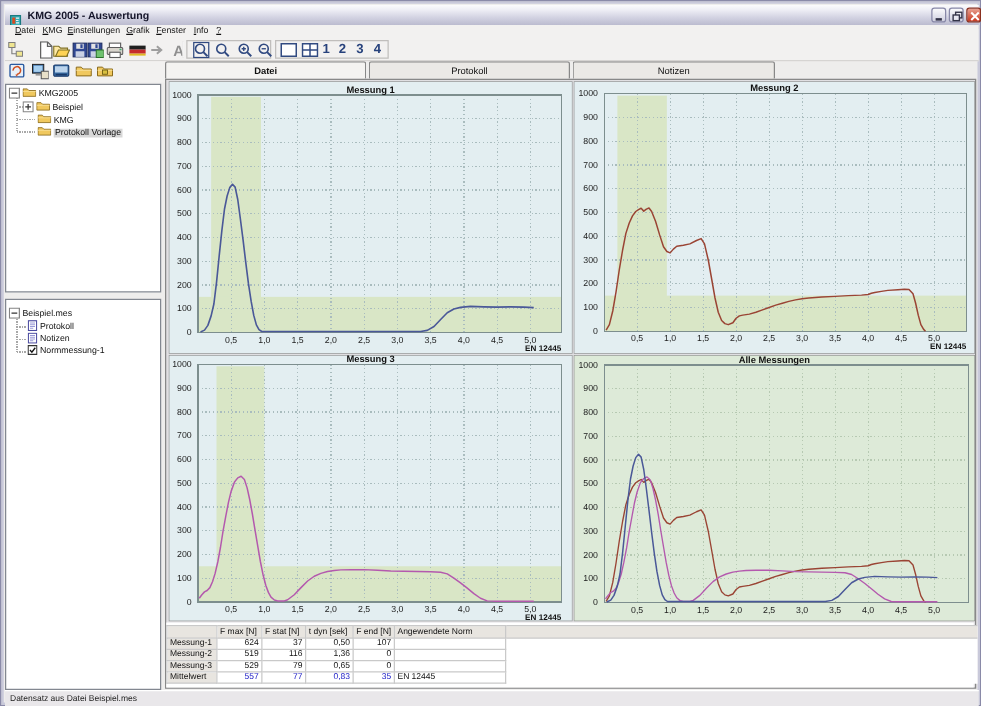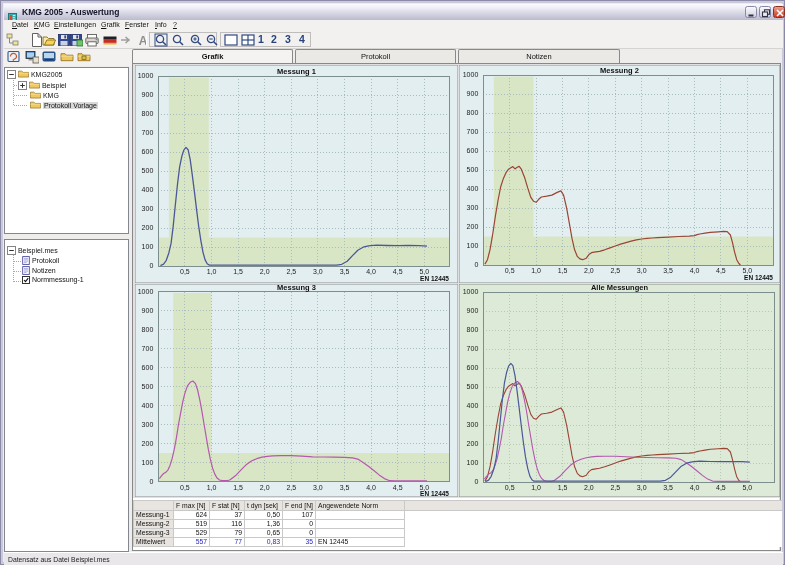--- a/index.html
+++ b/index.html
@@ -241,21 +241,21 @@
         </svg> <span style="vertical-align:1px">Protokoll</span></div>
       <div class="trow" style="left:17px;top:26px"><svg width="8" height="9" viewBox="0 0 8 9" style="vertical-align:-1px">
           <rect x="0.7" y="0.6" width="6.6" height="7.8" fill="#fff" stroke="#4a4aa0" stroke-width="0.9"></rect>
           <path d="M2 2.4 H6 M2 3.8 H6 M2 5.2 H6 M2 6.6 H4.6" stroke="#9a9ad8" stroke-width="0.8"></path>
         </svg> <span style="vertical-align:1px">Notizen</span></div>
       <div class="trow" style="left:17px;top:36px"><svg width="8" height="8" viewBox="0 0 8 8" style="vertical-align:-1px">
           <rect x="0.5" y="0.5" width="7" height="7" fill="#fff" stroke="#333" stroke-width="1"></rect>
           <path d="M2 4 L3.5 5.7 L6.2 2.2" fill="none" stroke="#111" stroke-width="1.1"></path>
         </svg> <span style="vertical-align:1px">Normmessung-1</span></div>
     </div>
-    <div class="tab active" style="left:131px;width:161px">Grafik</div>
+    <div class="tab active" style="left:131px;width:161px">Datei</div>
     <div class="tab" style="left:294px;width:161px">Protokoll</div>
     <div class="tab" style="left:457px;width:162px">Notizen</div>
     <div id="mainpane"></div>
     <div style="position:absolute;left:132px;top:497px;width:646px;height:52px;background:#fff"></div>
     <svg style="position:absolute;left:134px;top:64px" width="323" height="218" viewBox="134 64 323 218">
       <rect x="134" y="64" width="323" height="218" fill="#e3eef1" stroke="#8d8d8d" stroke-width="1"></rect>
       <rect x="167.9" y="76.5" width="39.9" height="188.5" fill="#d9e6c6"></rect>
       <rect x="157.3" y="236.5" width="290.7" height="28.5" fill="#d9e6c6"></rect>
       <g stroke="#a9bcbe" stroke-width="1" stroke-dasharray="1,2" shape-rendering="crispEdges">
         <line x1="183.9" y1="75" x2="183.9" y2="265.0"></line>

